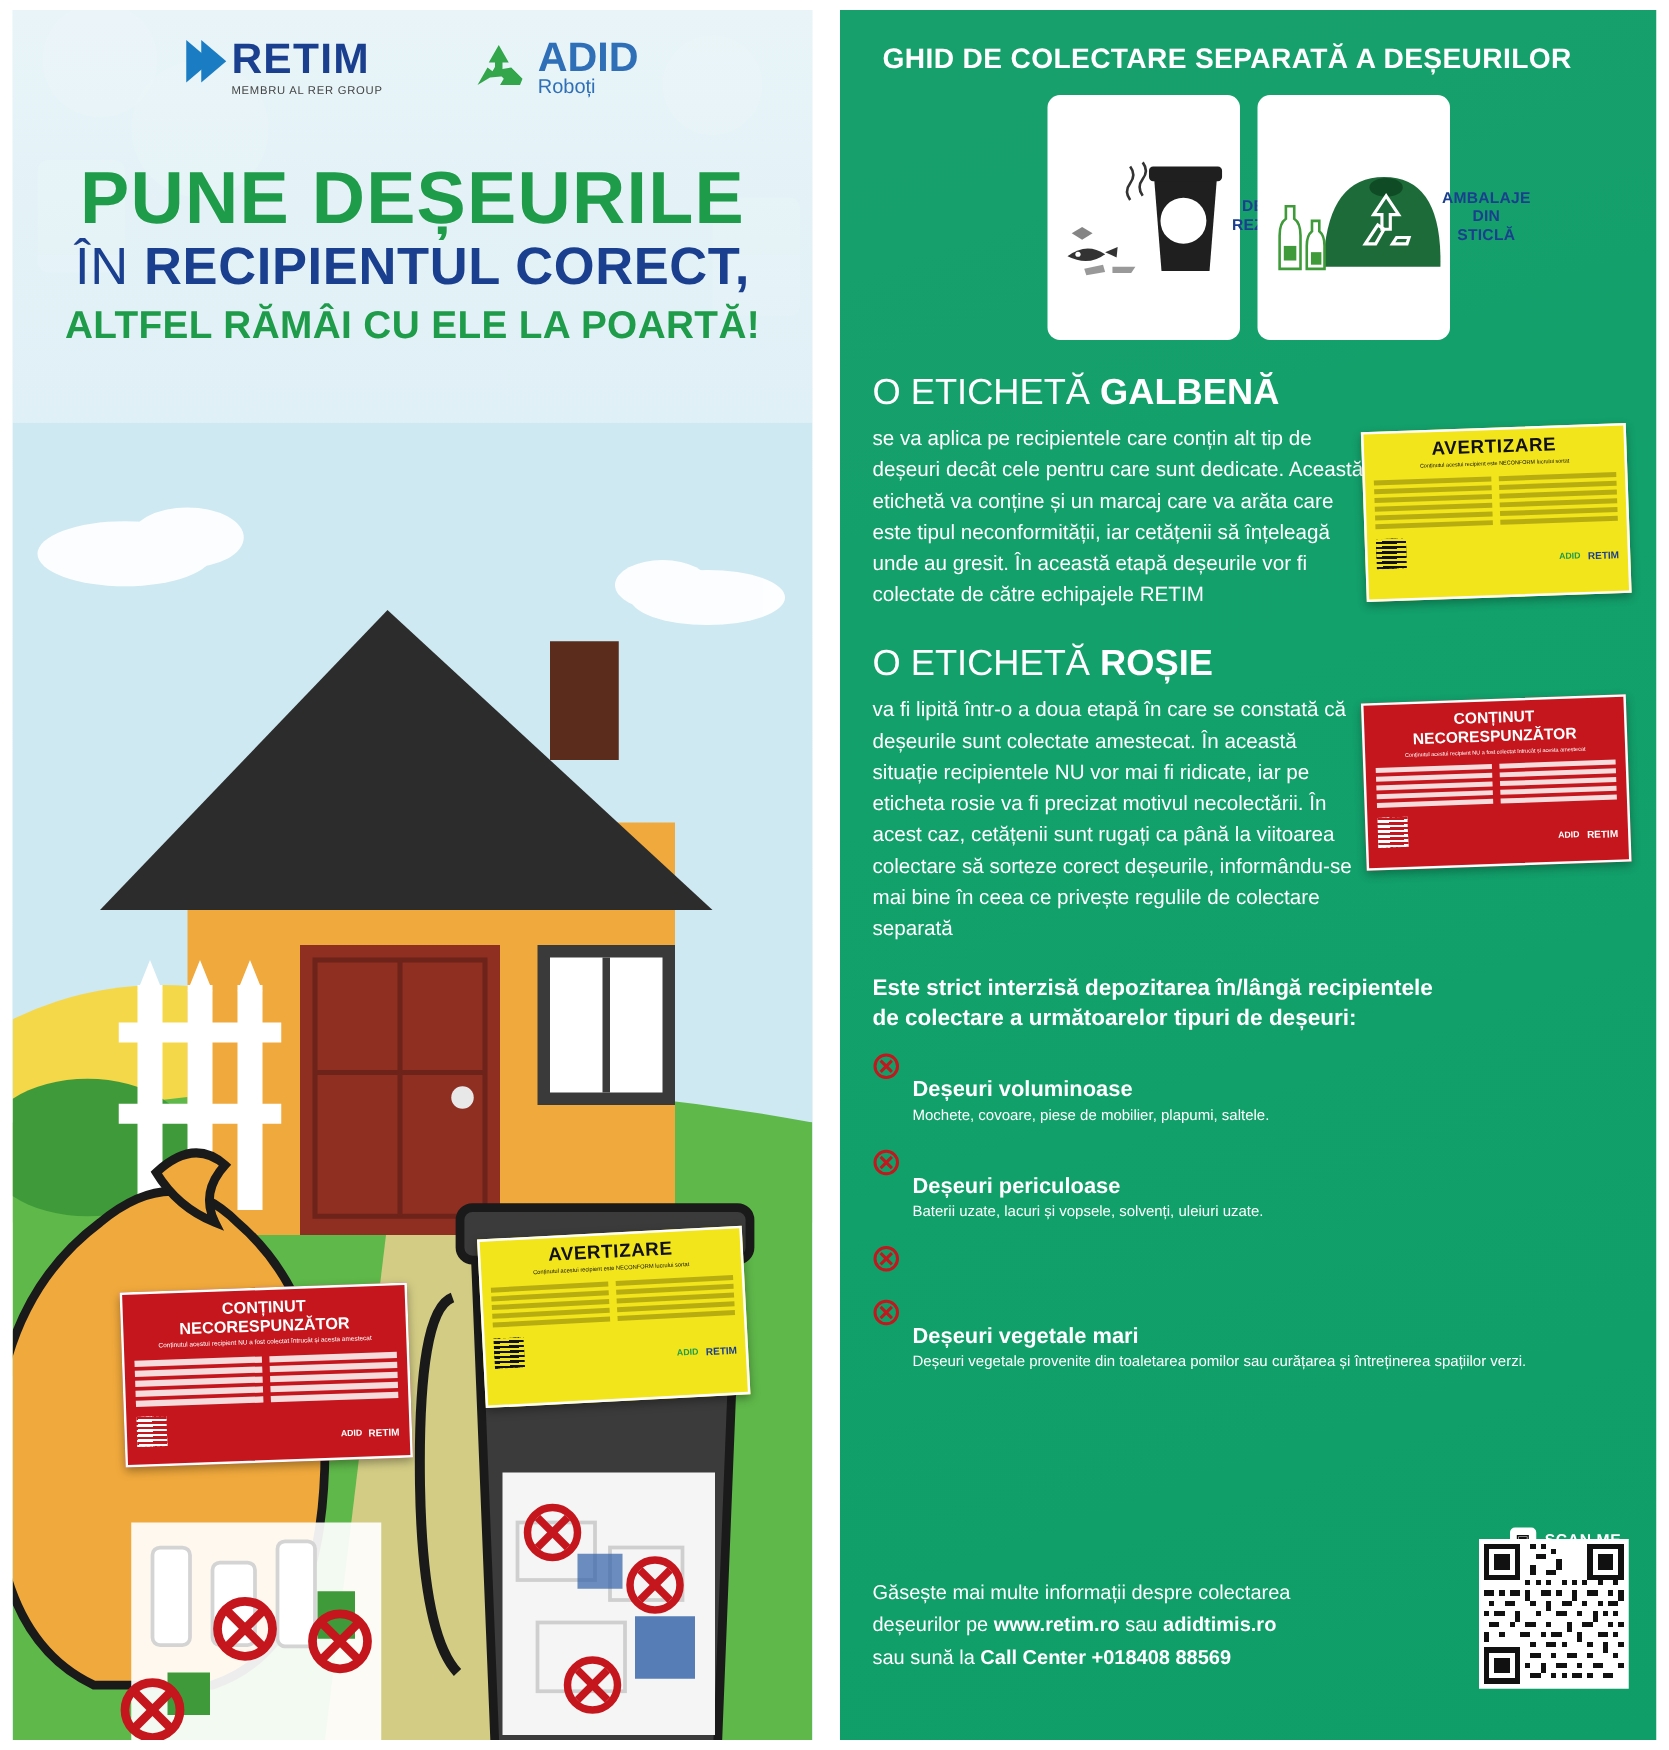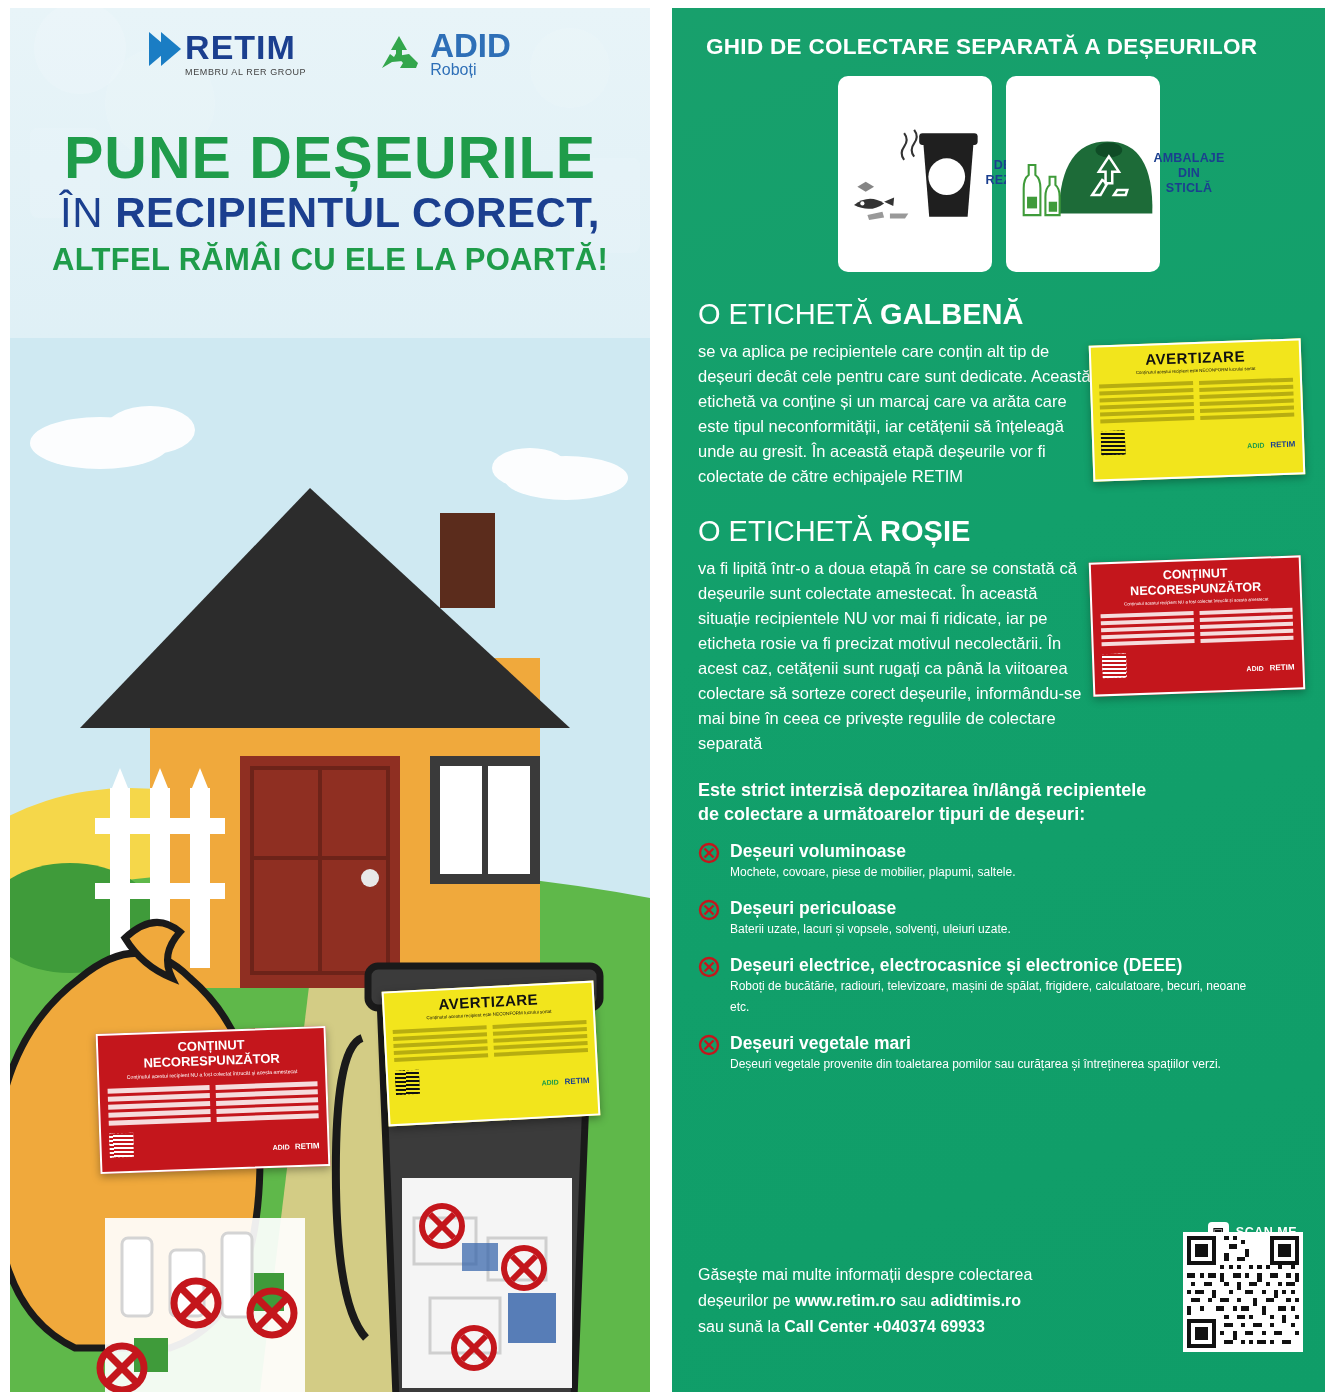--- a/index.html
+++ b/index.html
@@ -108,21 +108,21 @@
 
   .sec-block { position: relative; }
 
   .warn-title {
     font-size: 18px; font-weight: bold; line-height: 24px;
     margin: 22px 0 14px 0;
   }
   .ban-list { margin: 0; padding: 0; list-style: none; }
   .ban-item { display: flex; gap: 10px; margin-bottom: 14px; }
   .ban-icon { flex: 0 0 auto; margin-top: 2px; }
-  .ban-title { font-size: 17.5px; font-weight: bold; line-height: 22px; }
+  .ban-title { font-size: 17.5px; font-weight: bold; line-height: 22px; margin-top: 20px; }
   .ban-desc { font-size: 12px; line-height: 21px; }
 
   .footer { position: absolute; left: 26px; bottom: 52px; width: 600px; }
   .footer-text { font-size: 16px; line-height: 26px; width: 400px; }
   .footer-text b { font-weight: bold; }
   .scanme {
     position: absolute; right: 28px; bottom: 150px;
     display: flex; align-items: center; gap: 7px;
   }
   .scanme-box {
@@ -504,24 +504,20 @@
         </span>
       </li>
 
       <li class="ban-item">
         <span class="ban-icon">
           <svg width="22" height="22" viewBox="0 0 22 22">
             <circle cx="11" cy="11" r="9" fill="none" stroke="#c4161c" stroke-width="2.4"></circle>
             <line x1="6.5" y1="6.5" x2="15.5" y2="15.5" stroke="#c4161c" stroke-width="2.4"></line>
             <line x1="15.5" y1="6.5" x2="6.5" y2="15.5" stroke="#c4161c" stroke-width="2.4"></line>
           </svg>
-        </span>
-        <span>
-          <span class="ban-title" style="display:block">Deșeuri electrice, electrocasnice și electronice (DEEE)</span>
-          <span class="ban-desc" style="display:block;max-width:520px">Roboți de bucătărie, radiouri, televizoare, mașini de spălat, frigidere, calculatoare, becuri, neoane etc.</span>
         </span>
       </li>
 
       <li class="ban-item">
         <span class="ban-icon">
           <svg width="22" height="22" viewBox="0 0 22 22">
             <circle cx="11" cy="11" r="9" fill="none" stroke="#c4161c" stroke-width="2.4"></circle>
             <line x1="6.5" y1="6.5" x2="15.5" y2="15.5" stroke="#c4161c" stroke-width="2.4"></line>
             <line x1="15.5" y1="6.5" x2="6.5" y2="15.5" stroke="#c4161c" stroke-width="2.4"></line>
           </svg>
@@ -635,18 +631,18 @@
         </g>
       </svg>
     </div>
 
     <div class="footer">
       <div class="footer-text">Găsește mai multe informații despre colectarea</div>
       <div class="footer-text">
         <span>deșeurilor pe </span><b>www.retim.ro</b><span> sau </span><b>adidtimis.ro</b>
       </div>
       <div class="footer-text">
-        <span>sau sună la </span><b>Call Center +040374 69933</b>
+        <span>sau sună la </span><b>Call Center +018408 88569</b>
       </div>
     </div>
 
   </div>
 </div>
 
 </body></html>

